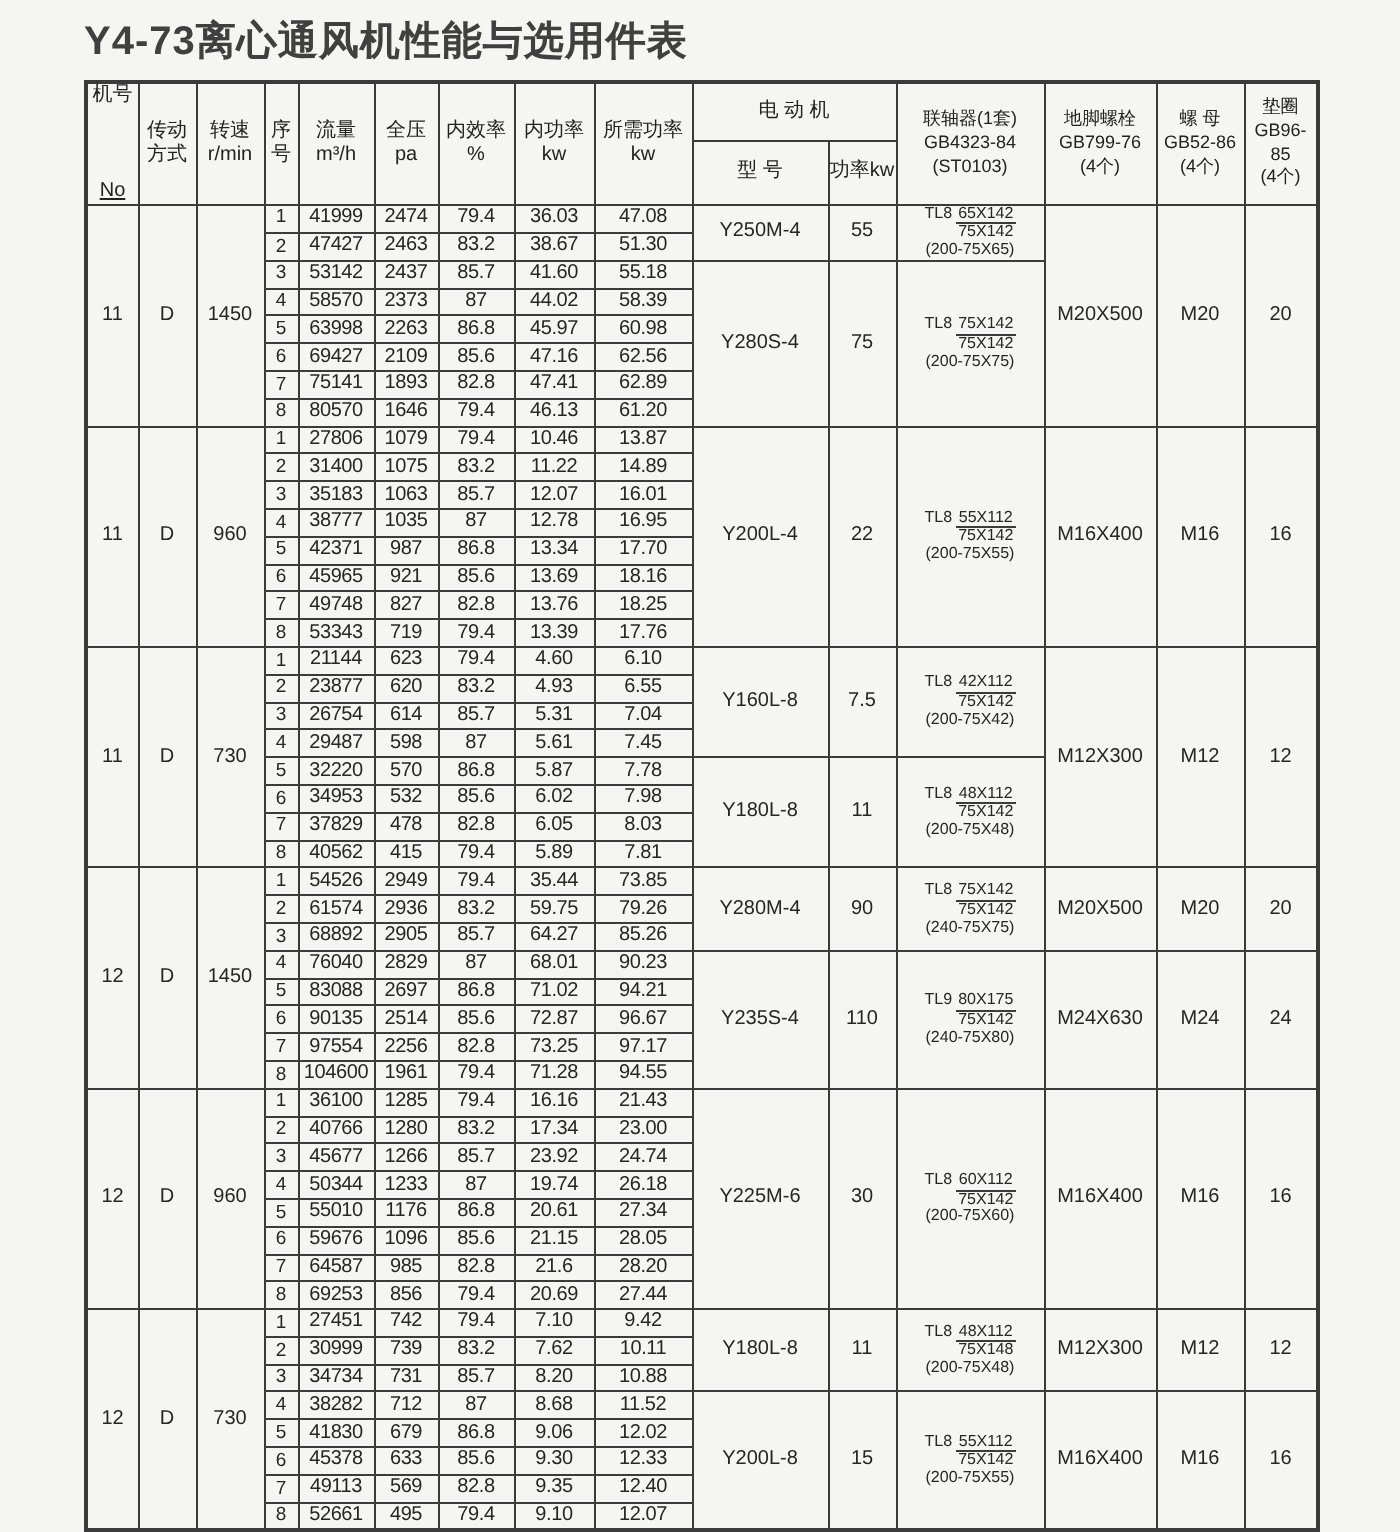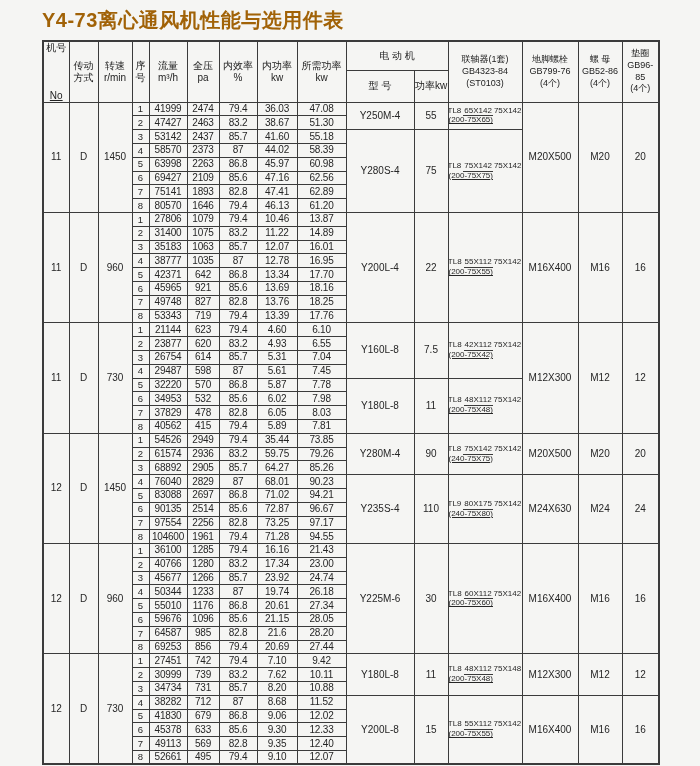--- a/index.html
+++ b/index.html
@@ -5,21 +5,21 @@
   html, body { margin:0; padding:0; }
   body {
     width:700px; height:766px; overflow:hidden;
     background:#f5f5f3;
     font-family:"Liberation Sans", sans-serif;
     color:#2a2a2a;
     -webkit-font-smoothing:antialiased;
   }
   .page { padding:5px 0 0 42px; }
   .title {
-    font-size:20px; font-weight:700; color:#a16207;
+    font-size:20px; font-weight:700; color:#404040;
     margin:2px 0 6px 0; letter-spacing:0.5px;
     font-family:"Liberation Sans", sans-serif;
   }
   table.spec {
     border-collapse:collapse; table-layout:fixed; width:616px;
     border:2px solid #3b3b3b;
   }
   .spec th, .spec td {
     border:1px solid #3b3b3b;
     padding:0; margin:0;
@@ -36,24 +36,24 @@
   tbody tr { height:13.8px; }
   tbody td { font-size:10px; line-height:1; color:#262626; }
   td.c-key   { font-size:10px; }
   td.c-seq   { font-size:9.5px; }
   td.c-num   { font-size:10px; letter-spacing:-0.2px; }
   td.c-motor { font-size:10px; }
   td.c-hw    { font-size:10px; }
   td.c-coupling { font-size:8px; line-height:1.08; }
   .cp { display:flex; align-items:flex-start; justify-content:center; gap:2px; }
   .cp-code { font-size:8px; }
-  .frac { display:inline-flex; line-height:1.1; }
+  .frac { display:inline-flex; flex-direction:column; line-height:1.1; }
   .ft { border-bottom:1px solid #3b3b3b; padding:0 1px; }
   .fb { padding:0 1px; }
-  .cp-note { text-align:left; font-size:8px;text-decoration:underline; }
+  .cp-note { text-align:center; font-size:8px; }
 </style>
 </head>
 <body>
 
 <div class="page">
   <h1 class="title">Y4-73离心通风机性能与选用件表</h1>
 
   <table class="spec">
     <colgroup>
       <col style="width:26px">
@@ -278,21 +278,21 @@
           <td class="c-seq">4</td>
           <td class="c-num">38777</td>
           <td class="c-num">1035</td>
           <td class="c-num">87</td>
           <td class="c-num">12.78</td>
           <td class="c-num">16.95</td>
         </tr>
         <tr>
           <td class="c-seq">5</td>
           <td class="c-num">42371</td>
-          <td class="c-num">642</td>
+          <td class="c-num">987</td>
           <td class="c-num">86.8</td>
           <td class="c-num">13.34</td>
           <td class="c-num">17.70</td>
         </tr>
         <tr>
           <td class="c-seq">6</td>
           <td class="c-num">45965</td>
           <td class="c-num">921</td>
           <td class="c-num">85.6</td>
           <td class="c-num">13.69</td>

